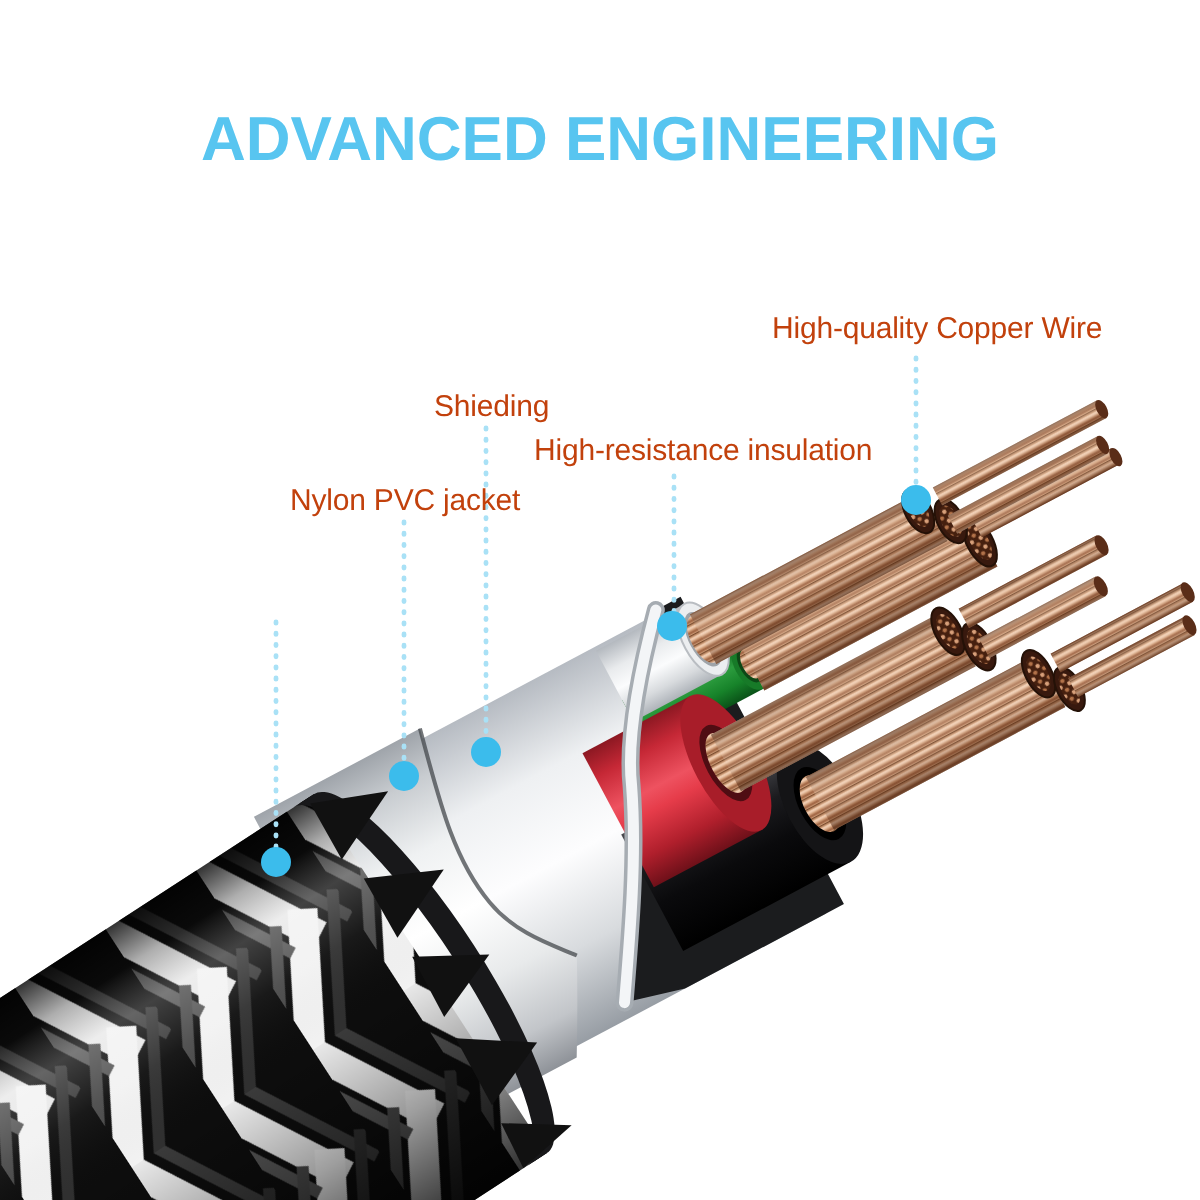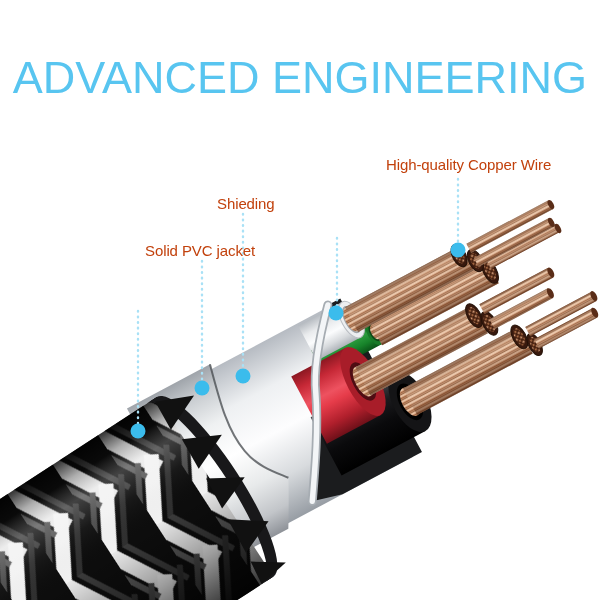--- a/index.html
+++ b/index.html
@@ -1,19 +1,19 @@
 <!DOCTYPE html>
 <html><head>
 <meta charset="utf-8">
 <style>
   html,body{margin:0;padding:0;background:#ffffff;}
   #stage{position:relative;width:600px;height:600px;background:#ffffff;overflow:hidden;
          font-family:"Liberation Sans", sans-serif;}
   #title{position:absolute;left:0;top:52px;width:600px;text-align:center;
-         font-size:45px;font-weight:normal;letter-spacing:0px;color:#58C5F0;}
+         font-size:31px;font-weight:bold;letter-spacing:0px;color:#58C5F0;}
   .lbl{position:absolute;font-size:15px;color:#c2410c;white-space:nowrap;letter-spacing:-0.1px;}
   svg{position:absolute;left:0;top:0;}
 </style>
 </head>
 <body>
 
 <div id="stage">
 
   <svg width="600" height="600" viewBox="0 0 600 600">
     <defs>
@@ -212,14 +212,15 @@
       <circle cx="243" cy="376" r="7.5" fill="#3BBCEC"></circle>
       <circle cx="202" cy="388" r="7.5" fill="#3BBCEC"></circle>
       <circle cx="138" cy="431" r="7.5" fill="#3BBCEC"></circle>
     </g>
   </svg>
 
   <div id="title">ADVANCED ENGINEERING</div>
 
   <div class="lbl" style="left:386px;top:156px">High-quality Copper Wire</div>
   <div class="lbl" style="left:217px;top:195px">Shieding</div>
-  <div class="lbl" style="left:145px;top:242px">Solid PVC jacket</div>
+  <div class="lbl" style="left:267px;top:217px">High-resistance insulation</div>
+  <div class="lbl" style="left:145px;top:242px">Nylon PVC jacket</div>
 </div>
 
 </body></html>

